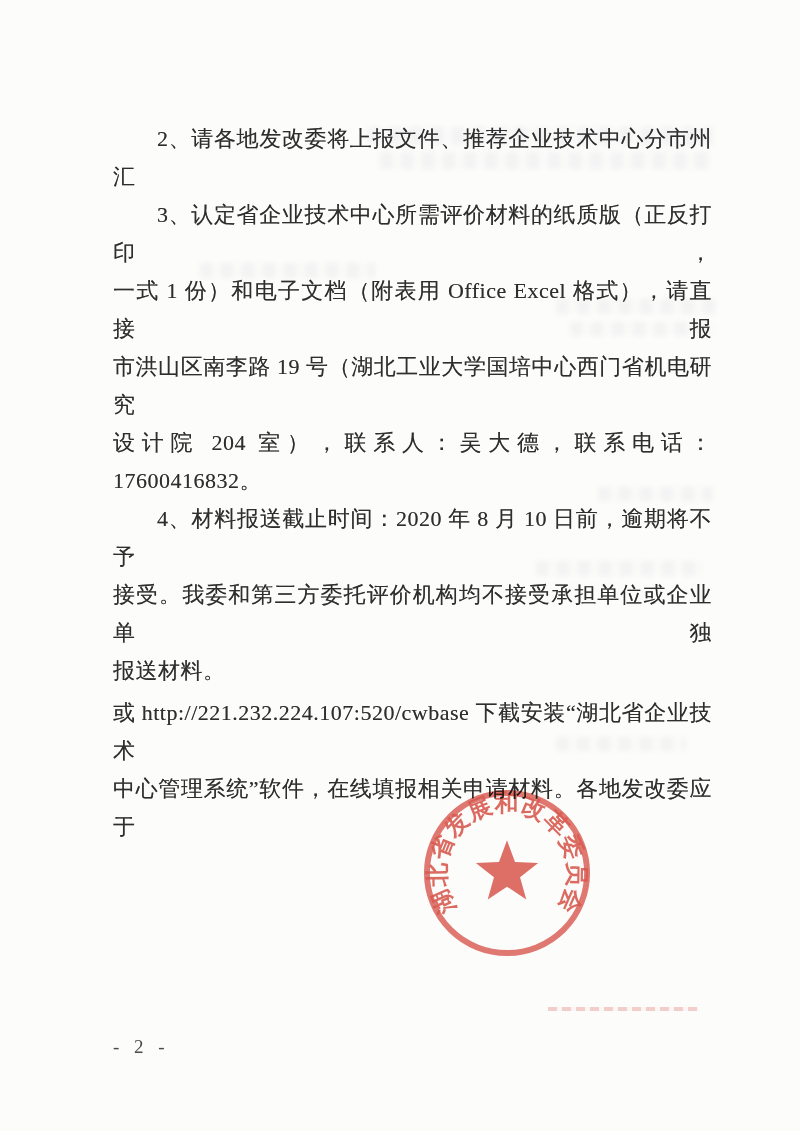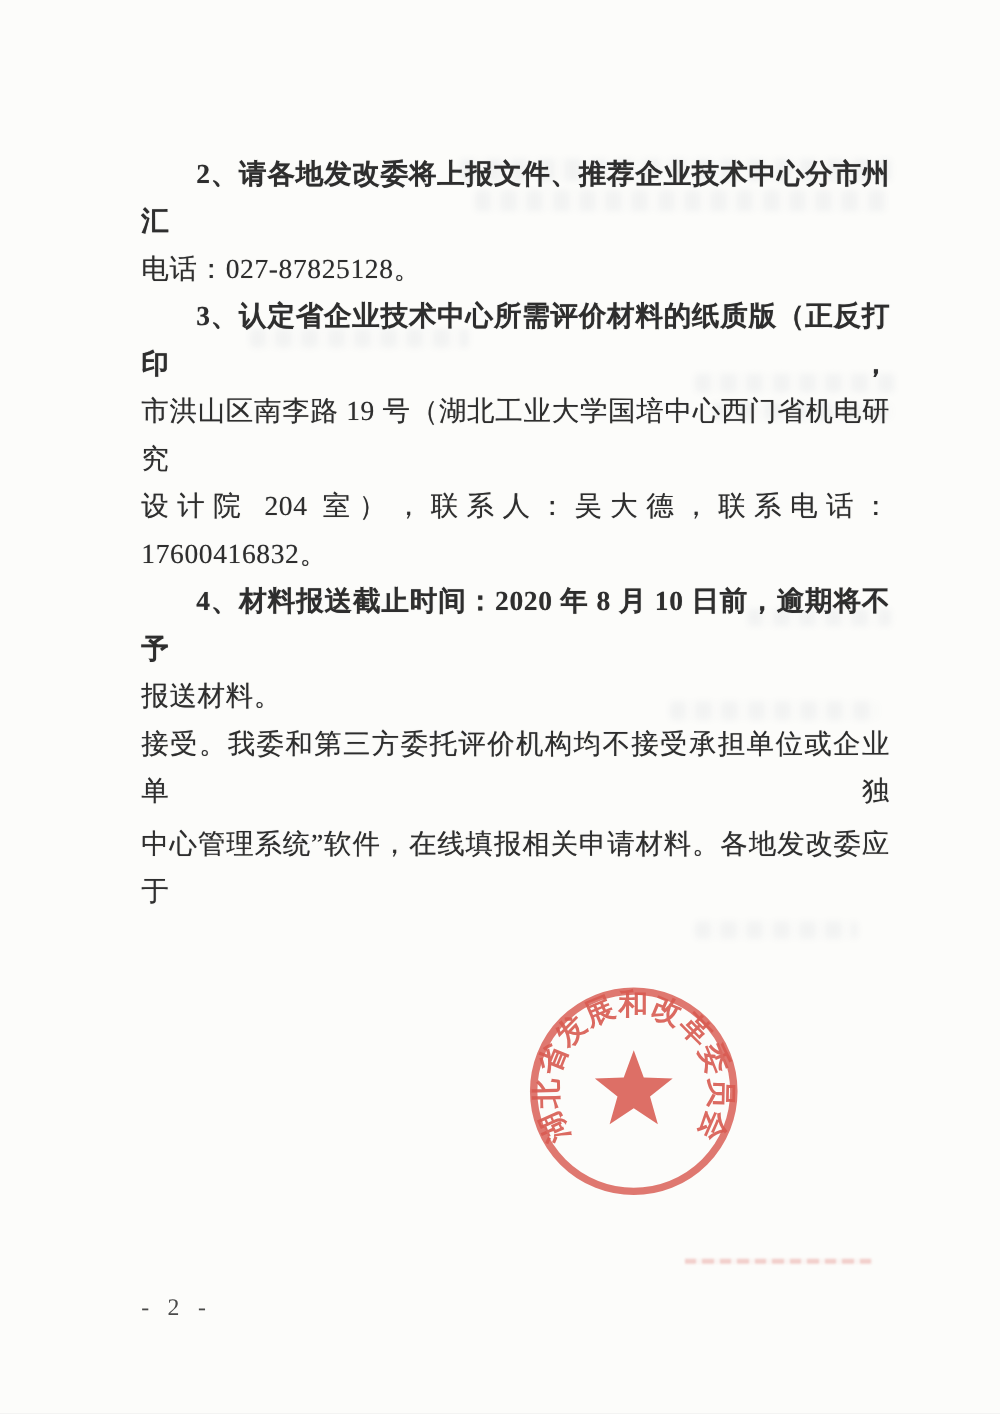--- a/index.html
+++ b/index.html
@@ -15,21 +15,21 @@
     position:absolute;left:113px;top:0;width:599px;padding-top:120px;
   }
   .line{
     font-size:22px;line-height:38px;
     letter-spacing:.5px;
     text-align:justify;text-align-last:justify;
     text-justify:inter-ideograph;
     text-shadow:0 0 .6px rgba(55,55,55,.55);
     white-space:normal;
   }
-  .p-start{text-indent:44px;font-weight:bold;}
+  .p-start{text-indent:44px;}
   .p-end{text-align-last:left;}
   .para{margin:0;}
   .para-5{margin-top:4px;}
   .page-number{
     position:absolute;left:113px;top:1036px;
     font-size:19px;color:#4a4a4a;letter-spacing:5px;
   }
   
   .seal{
     position:absolute;left:416px;top:782px;width:182px;height:182px;
@@ -75,36 +75,37 @@
   <div class="ghost g3b"></div>
   <div class="ghost g4"></div>
   <div class="ghost g5"></div>
   <div class="ghost g6"></div>
   <div class="seal-smear"></div>
 
   <div class="doc">
 
     <div class="para">
       <div class="line p-start">2、请各地发改委将上报文件、推荐企业技术中心分市州汇</div>
-      <div class="line p-end">电话：027-87825128。</div>
     </div>
 
     <div class="para">
       <div class="line p-start">3、认定省企业技术中心所需评价材料的纸质版（正反打印，</div>
+      <div class="line">一式 1 份）和电子文档（附表用 Office Excel 格式），请直接报</div>
       <div class="line">市洪山区南李路 19 号（湖北工业大学国培中心西门省机电研究</div>
       <div class="line p-end">设计院 204 室），联系人：吴大德，联系电话：17600416832。</div>
     </div>
 
     <div class="para">
       <div class="line p-start">4、材料报送截止时间：2020 年 8 月 10 日前，逾期将不予</div>
+      <div class="line">接受。我委和第三方委托评价机构均不接受承担单位或企业单独</div>
       <div class="line p-end">报送材料。</div>
-      <div class="line">接受。我委和第三方委托评价机构均不接受承担单位或企业单独</div>
     </div>
 
     <div class="para para-5">
+      <div class="line">或 http://221.232.224.107:520/cwbase 下截安装“湖北省企业技术</div>
       <div class="line">中心管理系统”软件，在线填报相关申请材料。各地发改委应于</div>
 
     </div>
 
   </div>
 
   <div class="seal">
     <svg viewBox="0 0 200 200">
       <circle cx="100" cy="100" r="88" fill="none" stroke-width="6.5" opacity="0.82" stroke="#d6443a"></circle>
       <polygon points="100,64 108.8,87.9 134.2,88.9 114.3,104.6 121.2,129.1 100,115 78.8,129.1 85.7,104.6 65.8,88.9 91.2,87.9" opacity="0.88" fill="#d6443a"></polygon>

